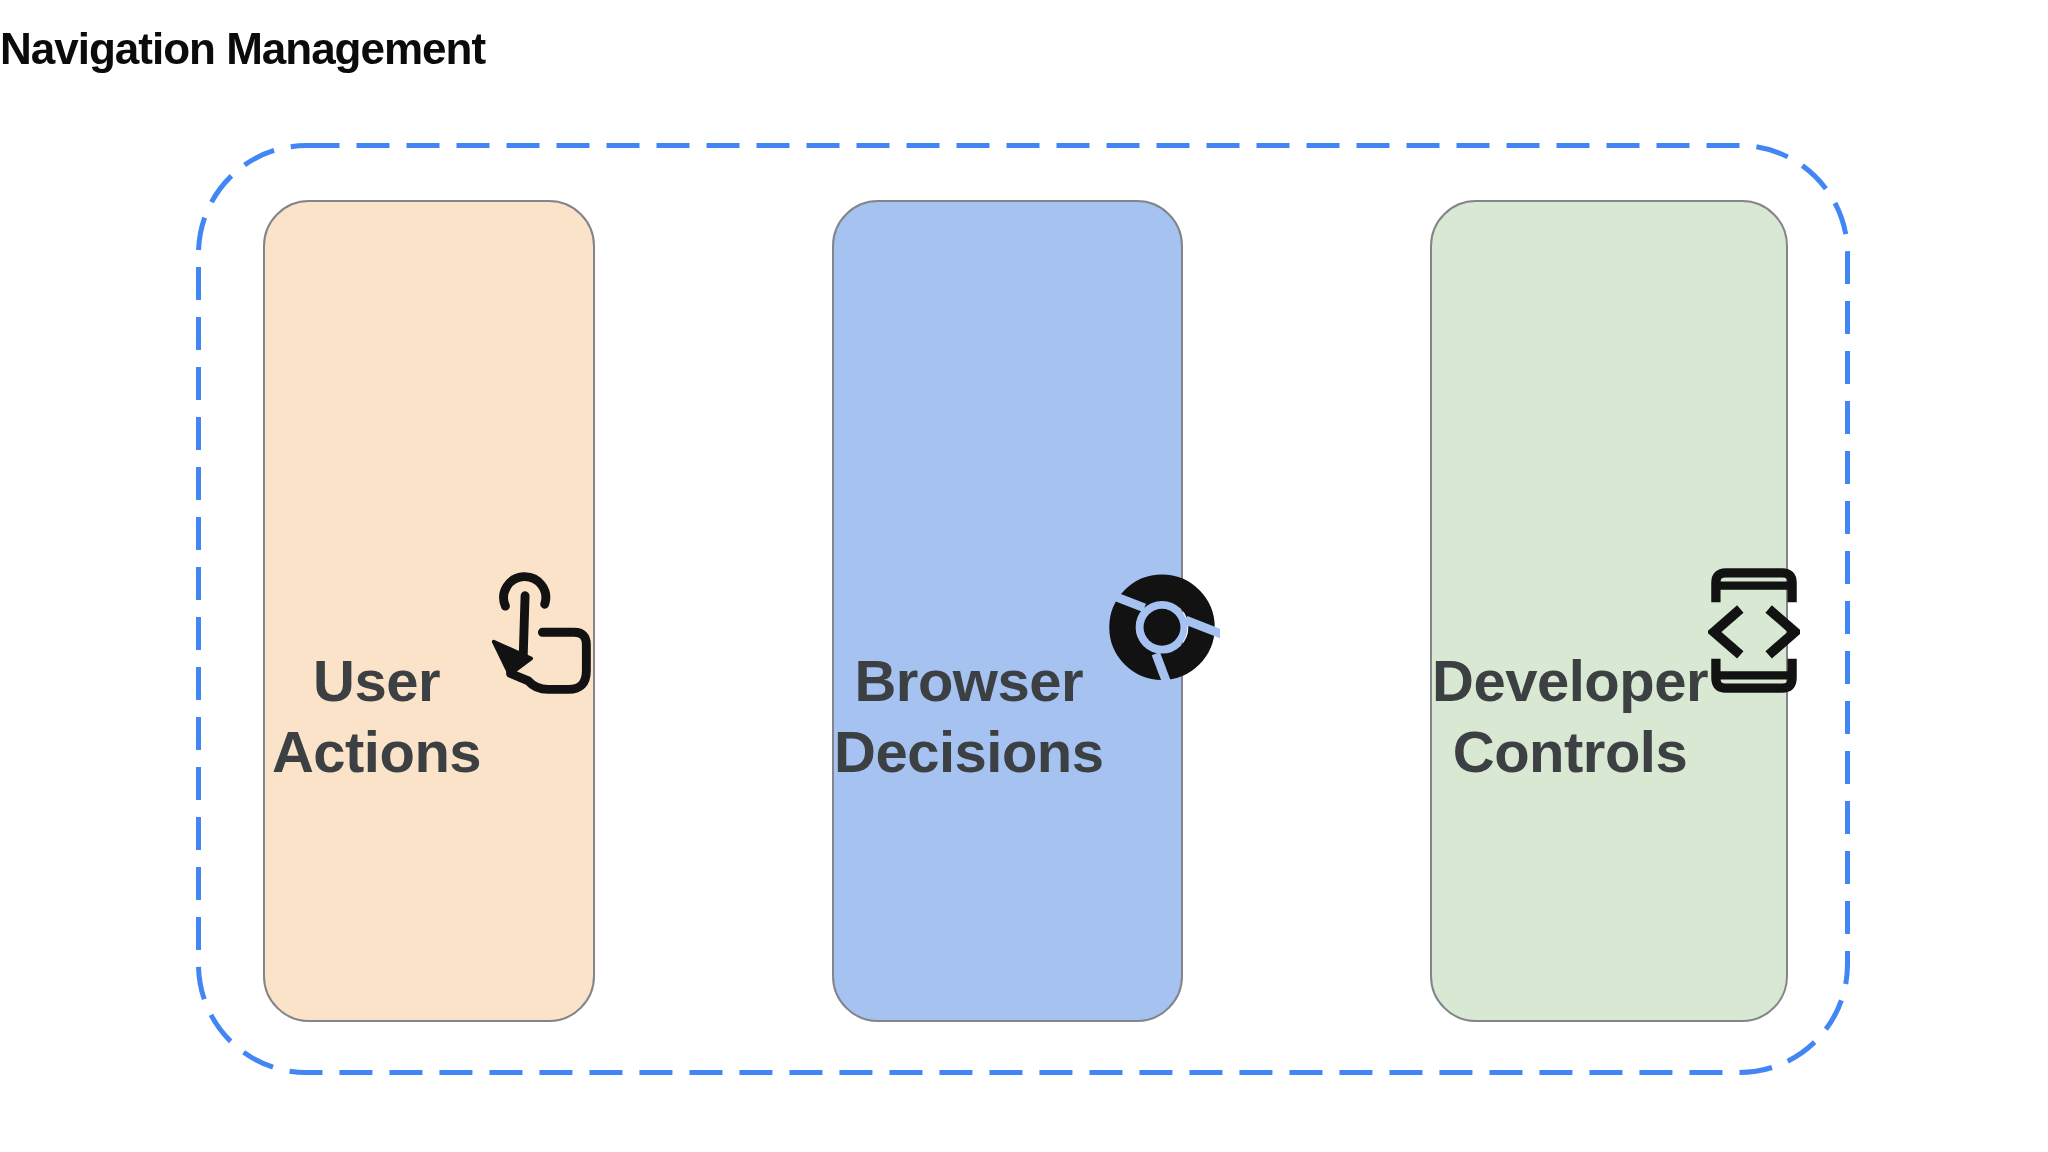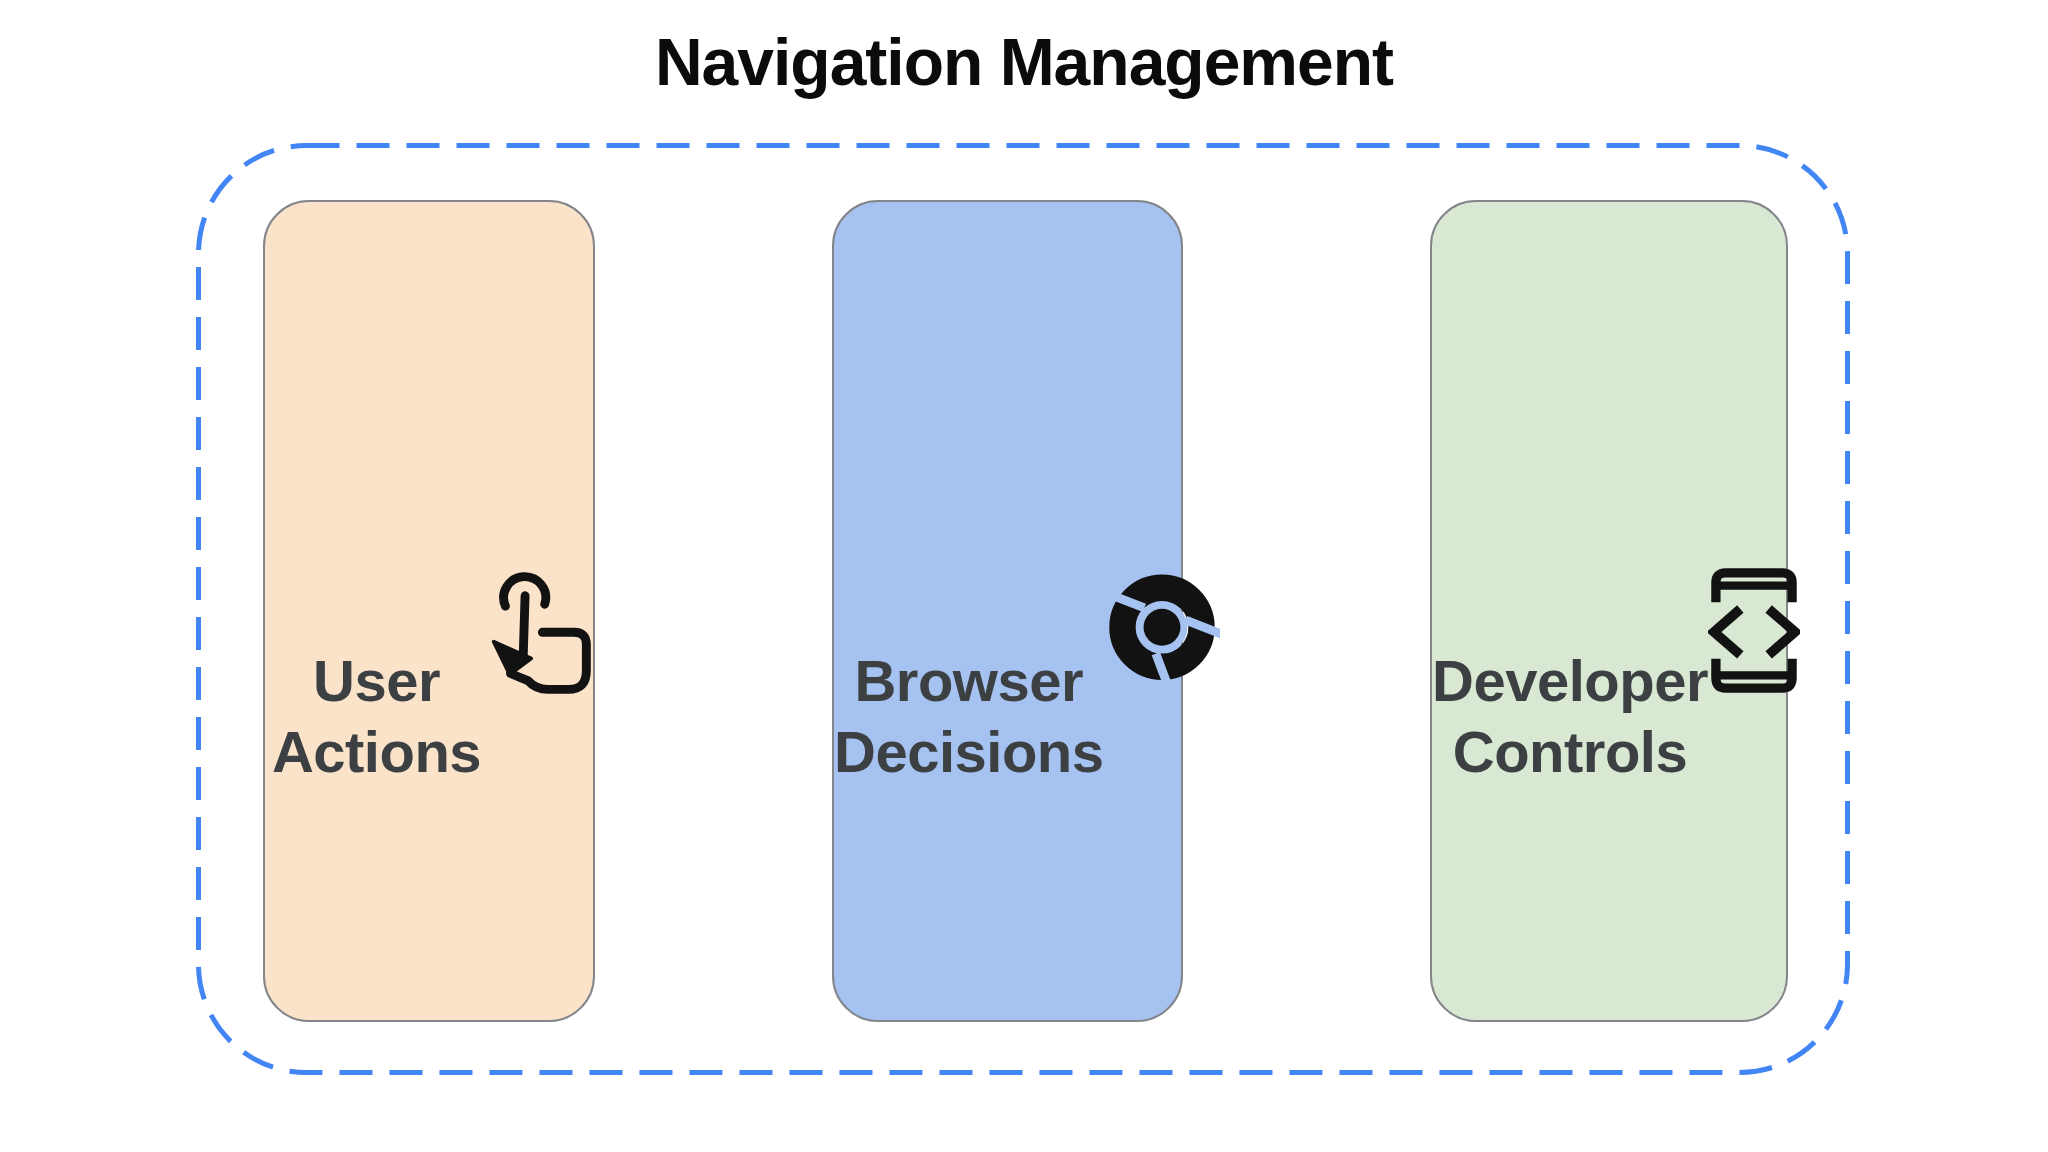--- a/index.html
+++ b/index.html
@@ -15,22 +15,22 @@
     position: relative;
     width: 2048px;
     height: 1152px;
     background: #ffffff;
   }
   .page-title {
     position: absolute;
     top: 24px;
     left: 0;
     width: 2048px;
-    text-align: center;
-    font-size: 66px;
+    text-align: left;
+    font-size: 44px;
     font-weight: 700;
     color: #0b0b0b;
     letter-spacing: -1px;
     margin: 0;
   }
   .boundary-svg {
     position: absolute;
     left: 0;
     top: 0;
     width: 2048px;

